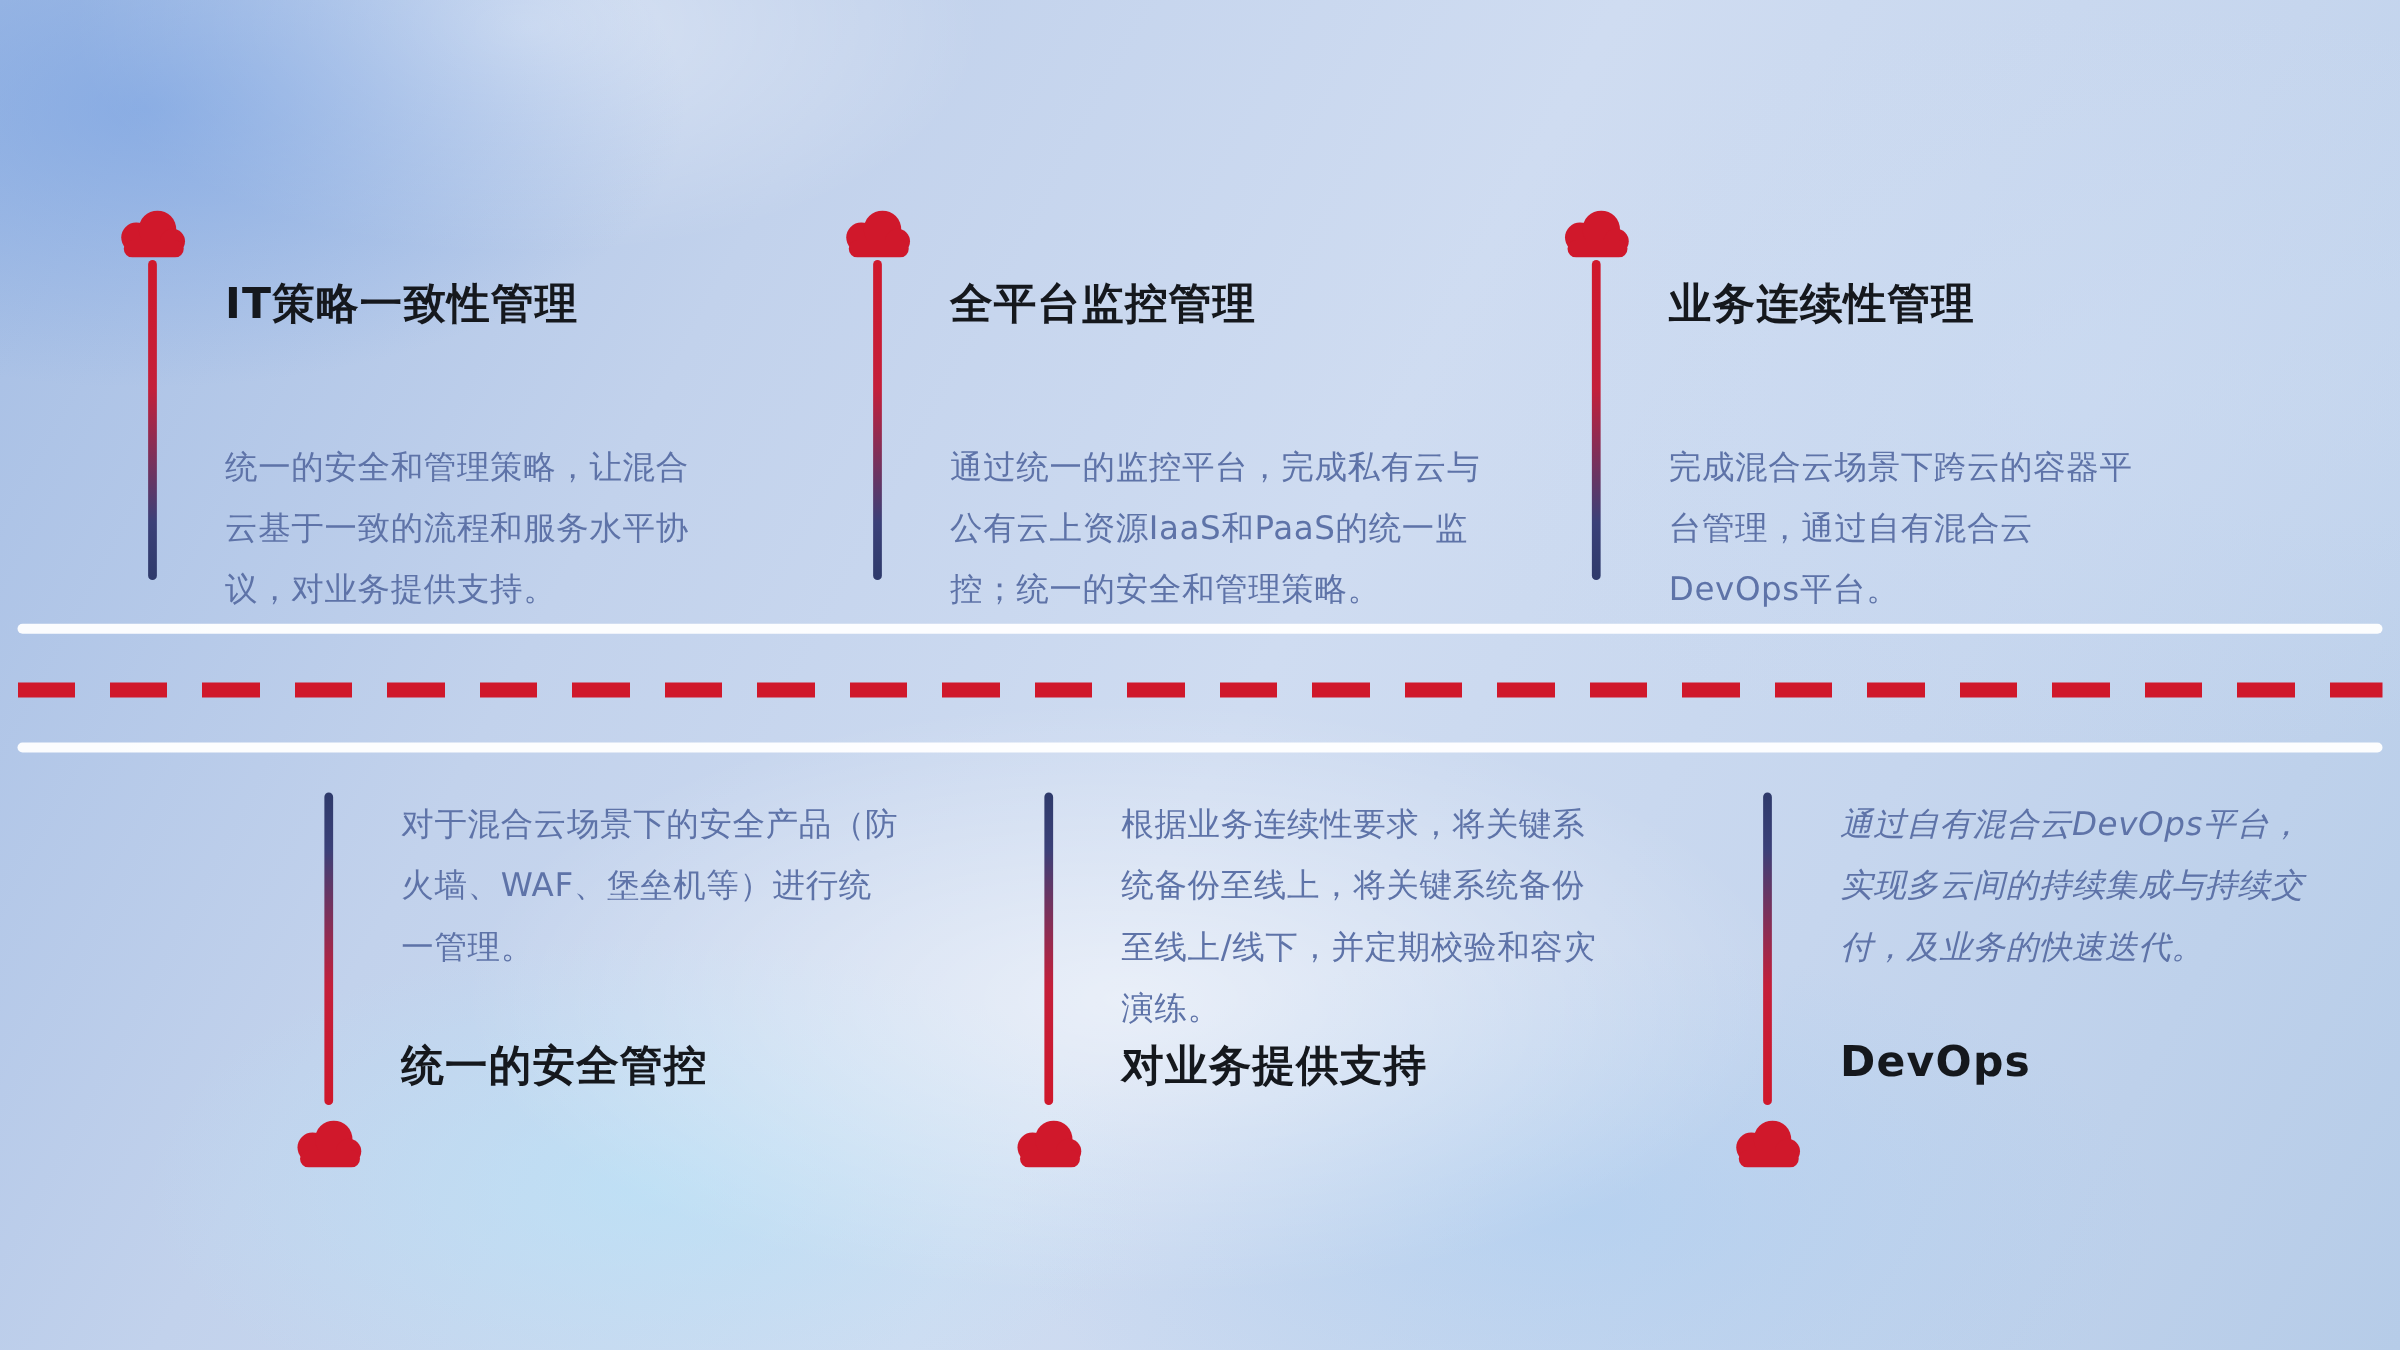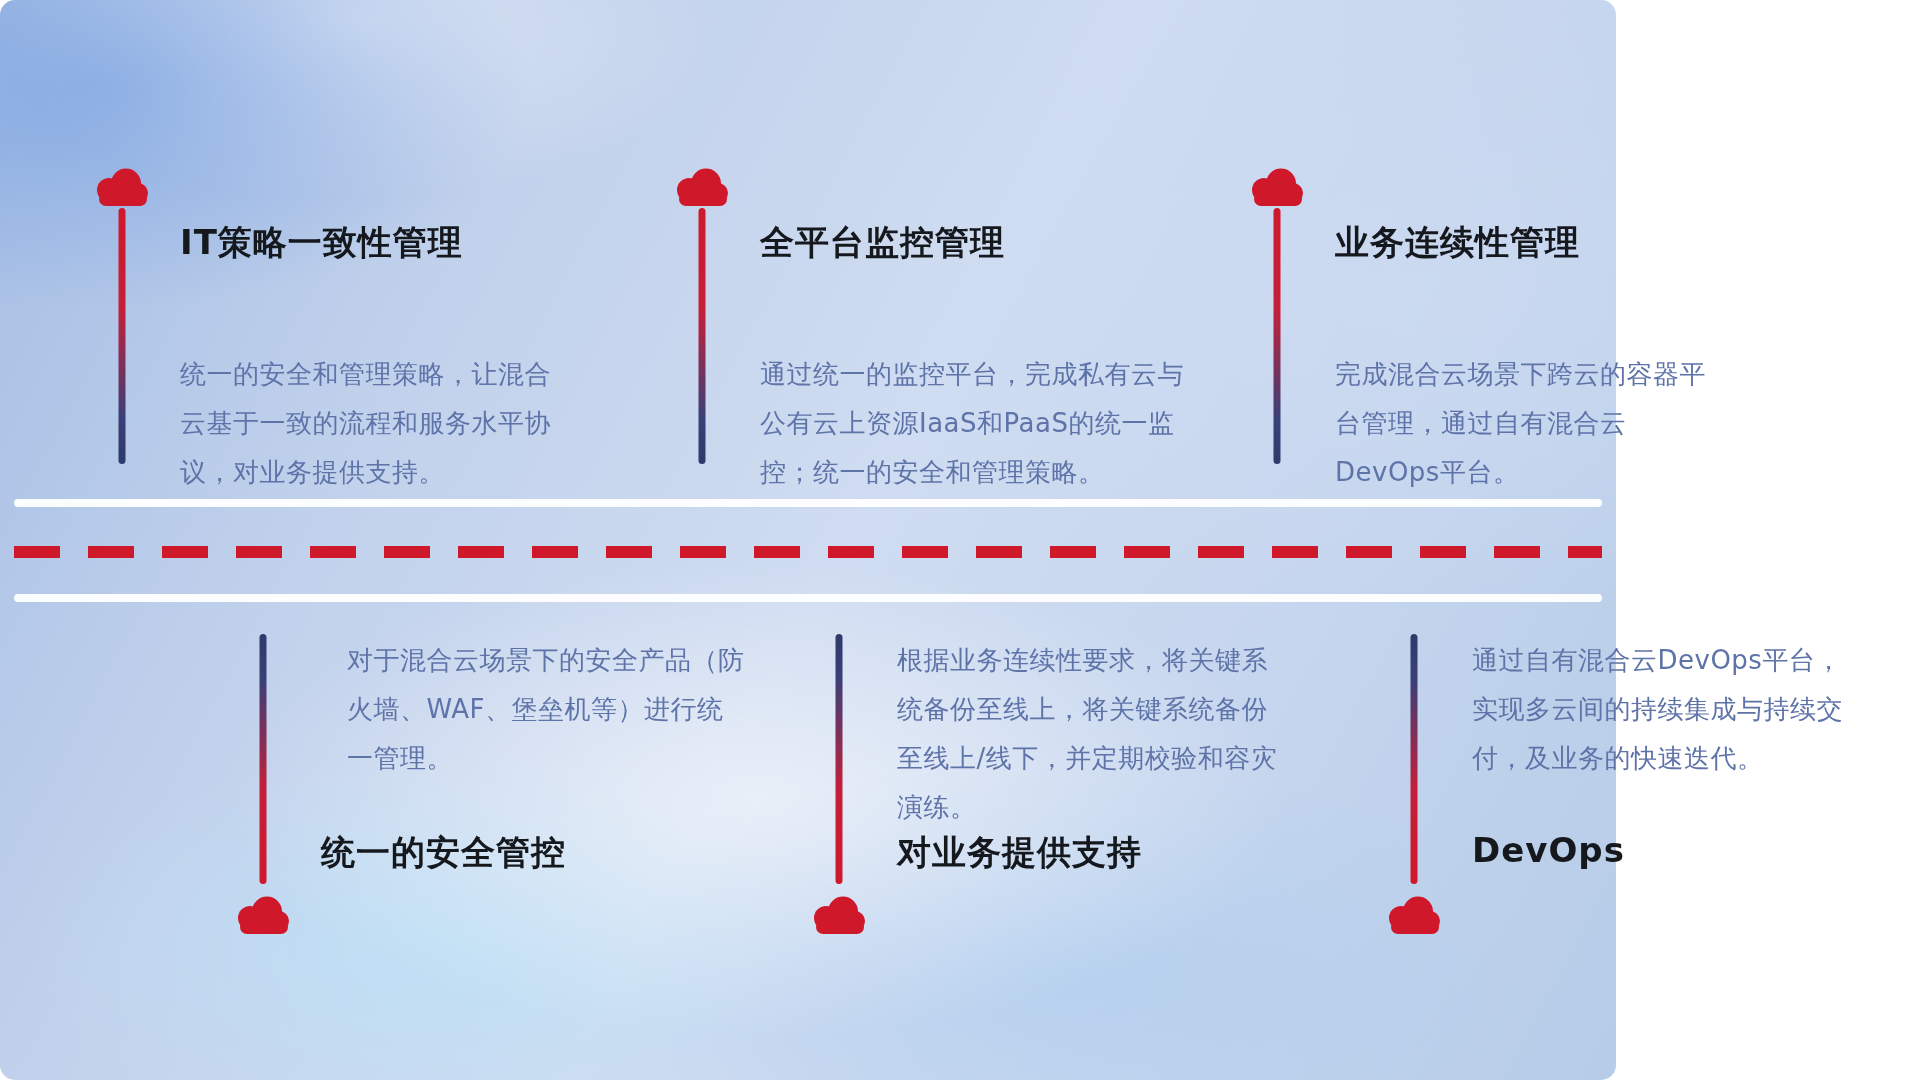--- a/index.html
+++ b/index.html
@@ -1,30 +1,29 @@
 <!DOCTYPE html>
 <html><head>
 <meta charset="utf-8">
 <style>
   html,body{margin:0;padding:0;}
   body{
     width:1920px;height:1080px;overflow:hidden;
     font-family:"DejaVu Sans","Liberation Sans",sans-serif;
   }
   .stage{
-    position:relative;width:1616px;height:1080px;
+    position:relative;width:1920px;height:1080px;
     background:
       radial-gradient(620px 320px at 6% 8%,  rgba(110,155,225,0.55), transparent 70%),
       radial-gradient(520px 260px at 22% 2%, rgba(255,255,255,0.45), transparent 70%),
       radial-gradient(760px 340px at 47% 74%, rgba(255,255,255,0.55), transparent 70%),
       radial-gradient(560px 280px at 27% 88%, rgba(185,228,248,0.65), transparent 72%),
       radial-gradient(640px 300px at 66% 90%, rgba(170,205,240,0.55), transparent 72%),
       radial-gradient(900px 420px at 88% 28%, rgba(205,220,242,0.55), transparent 72%),
       linear-gradient(118deg,#a4bde4 0%,#c2d2ec 28%,#cfdcf1 52%,#c6d6ee 74%,#b6cce8 100%);
-    border-radius: 15px;
   }
 
   
   .road-line{
     position:absolute;left:14px;right:14px;height:8px;
     background:rgba(255,255,255,0.95);border-radius:4px;
   }
   .road-line.top{top:499px;}
   .road-line.bottom{top:594px;}
   .road-dashes{
@@ -112,21 +111,21 @@
         </g>
       </svg>
     </span>
     <span class="pin"></span>
     <h2 class="title">业务连续性管理</h2>
     <p class="desc" style="width:380px;">完成混合云场景下跨云的容器平台管理，通过自有混合云DevOps平台。</p>
   </section>
 
   <section class="item item-bottom" style="left:263px;top:634px;">
     <span class="pin"></span>
-    <p class="desc" style="width:398px;margin-left:26px;">对于混合云场景下的安全产品（防火墙、WAF、堡垒机等）进行统一管理。</p>
+    <p class="desc" style="width:398px;">对于混合云场景下的安全产品（防火墙、WAF、堡垒机等）进行统一管理。</p>
     <h2 class="title">统一的安全管控</h2>
     <span class="cloud">
       <svg viewBox="0 0 60 38" aria-hidden="true">
         <g fill="#d0182b">
           <circle cx="17" cy="22" r="12"></circle>
           <circle cx="34" cy="15.5" r="15"></circle>
           <circle cx="46" cy="25" r="10"></circle>
           <rect x="7" y="24" width="48" height="14" rx="7"></rect>
         </g>
       </svg>
@@ -144,21 +143,21 @@
           <circle cx="34" cy="15.5" r="15"></circle>
           <circle cx="46" cy="25" r="10"></circle>
           <rect x="7" y="24" width="48" height="14" rx="7"></rect>
         </g>
       </svg>
     </span>
   </section>
 
   <section class="item item-bottom" style="left:1414px;top:634px;">
     <span class="pin"></span>
-    <p class="desc" style="width:380px;">通过自有混合云DevOps平台，实现多云间的持续集成与持续交付，及业务的快速迭代。</p>
+    <p class="desc" style="width:380px;font-style:italic;">通过自有混合云DevOps平台，实现多云间的持续集成与持续交付，及业务的快速迭代。</p>
     <h2 class="title">DevOps</h2>
     <span class="cloud">
       <svg viewBox="0 0 60 38" aria-hidden="true">
         <g fill="#d0182b">
           <circle cx="17" cy="22" r="12"></circle>
           <circle cx="34" cy="15.5" r="15"></circle>
           <circle cx="46" cy="25" r="10"></circle>
           <rect x="7" y="24" width="48" height="14" rx="7"></rect>
         </g>
       </svg>

